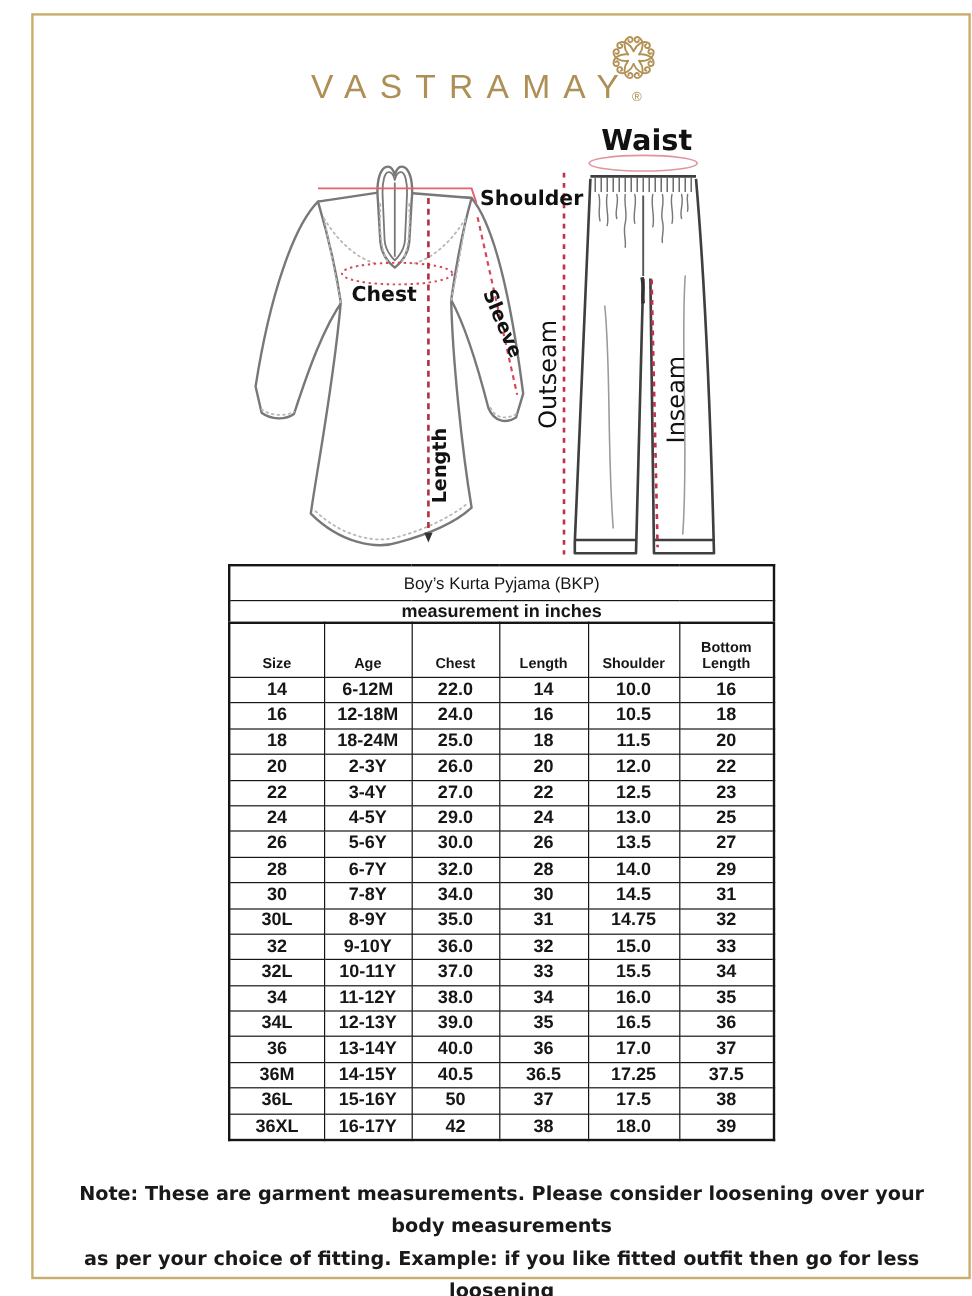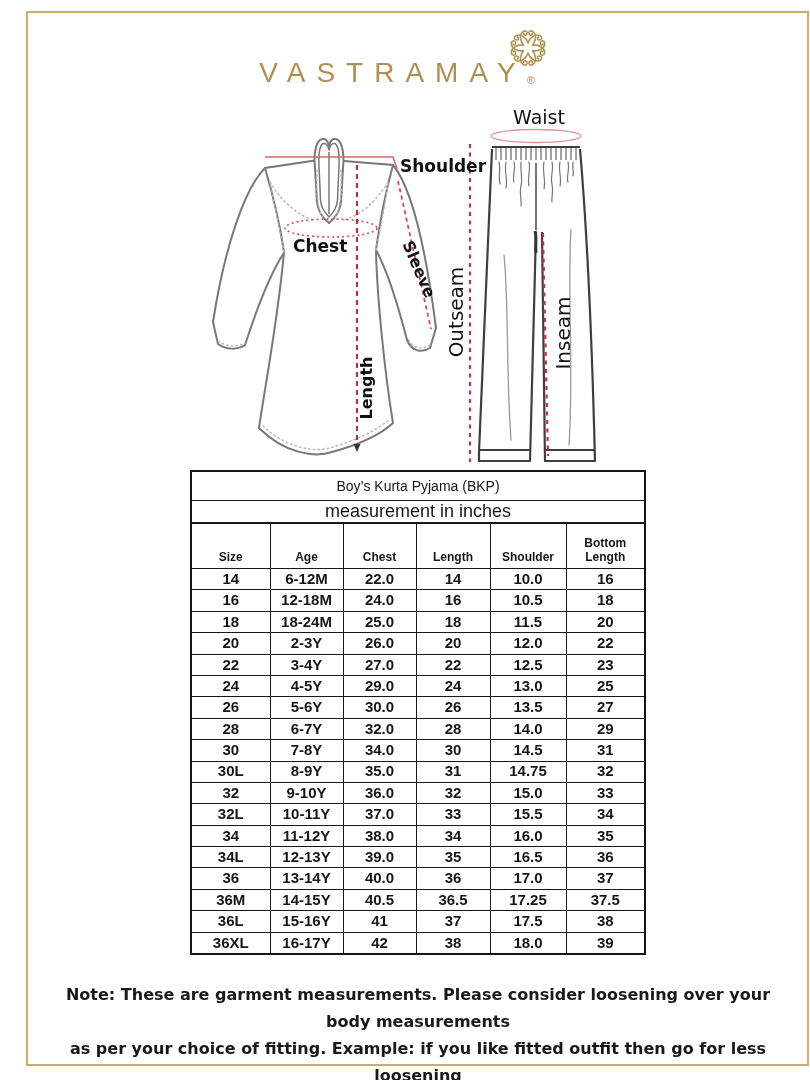--- a/index.html
+++ b/index.html
@@ -17,34 +17,34 @@
 
   
   .diagram-svg{position:absolute;left:160px;top:105px;width:500px;height:362px;}
   .dlabel{position:absolute;font-family:"DejaVu Sans",sans-serif;color:#111;white-space:nowrap;}
   .lb-shoulder{left:388px;top:156px;font-size:17px;font-weight:600;}
   .lb-chest{left:281px;top:236px;font-size:17px;font-weight:600;}
   .lb-sleeve{left:404px;top:238px;font-size:16px;font-weight:600;
         transform:rotate(67deg);transform-origin:left top;}
   .lb-length{left:354px;top:388px;font-size:16px;font-weight:600;
         transform:translate(-50%,-50%) rotate(-90deg);}
-  .lb-waist{left:527px;top:117px;font-size:19px;font-weight:400;transform:translate(-50%,-50%);}
+  .lb-waist{left:527px;top:117px;font-size:24px;font-weight:700;transform:translate(-50%,-50%);}
   .lb-outseam{left:444px;top:312px;font-size:20px;font-weight:400;
         transform:translate(-50%,-50%) rotate(-90deg);}
   .lb-inseam{left:551px;top:333px;font-size:20px;font-weight:400;
         transform:translate(-50%,-50%) rotate(-90deg);}
 
   
   .size-table{position:absolute;left:178px;top:470px;width:454px;border-collapse:collapse;
         table-layout:fixed;font-family:"Liberation Sans",sans-serif;}
   .size-table,.size-table td,.size-table th{border:1.5px solid #161616;}
   .size-table{border-width:2.5px;}
   .size-table td,.size-table th{text-align:center;padding:0;color:#161616;}
   .t-title td{font-size:14px;font-weight:400;height:28px;border-bottom-width:1.5px;}
-  .t-sub td{font-size:18px;font-weight:400;height:17px;border-top-width:1px;border-bottom-width:2.5px;}
+  .t-sub td{font-size:15px;font-weight:700;height:17px;border-top-width:1px;border-bottom-width:2.5px;}
   .t-head th{font-size:12px;font-weight:700;height:41px;vertical-align:bottom;
         padding-bottom:3px;line-height:1.15;}
   .size-table tbody td{font-size:15px;font-weight:700;height:20.4px;line-height:1.1;}
 
   
   .note{position:absolute;left:30px;top:981px;width:752px;text-align:center;
         font-family:"DejaVu Sans",sans-serif;font-size:16px;font-weight:700;
         color:#191919;line-height:27px;}
 </style>
 </head>
@@ -315,21 +315,21 @@
           <td>36M</td>
           <td>14-15Y</td>
           <td>40.5</td>
           <td>36.5</td>
           <td>17.25</td>
           <td>37.5</td>
         </tr>
         <tr>
           <td>36L</td>
           <td>15-16Y</td>
-          <td>41</td>
+          <td>50</td>
           <td>37</td>
           <td>17.5</td>
           <td>38</td>
         </tr>
         <tr>
           <td>36XL</td>
           <td>16-17Y</td>
           <td>42</td>
           <td>38</td>
           <td>18.0</td>

